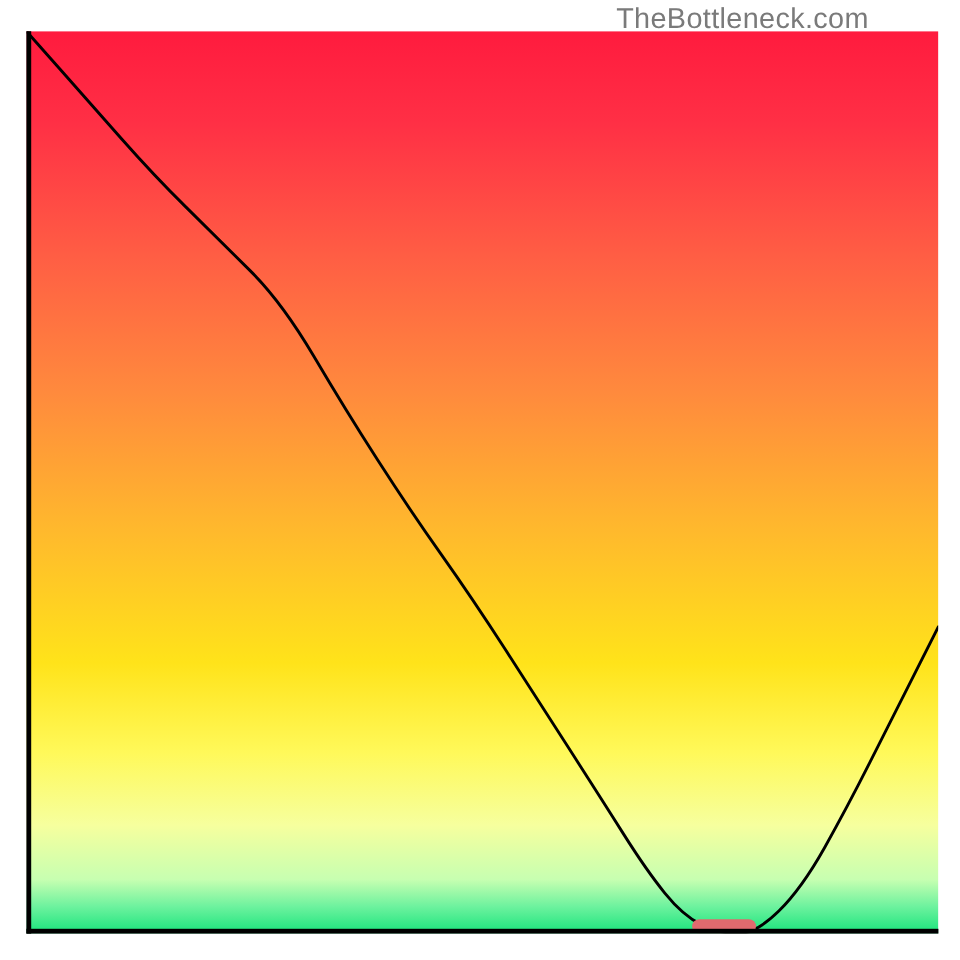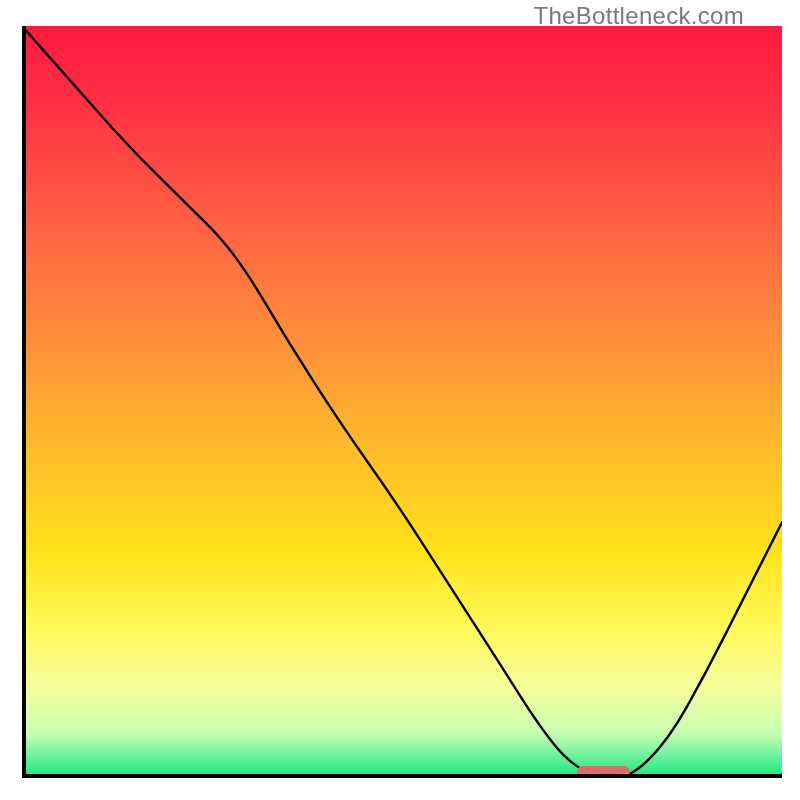--- a/index.html
+++ b/index.html
@@ -8,21 +8,20 @@
     width: 800px;
     height: 800px;
     background: #ffffff;
     font-family: Arial, Helvetica, sans-serif;
     overflow: hidden;
   }
   .frame {
     position: relative;
     width: 732px;
     height: 800px;
-    padding-left: 20px;
   }
   .watermark {
     position: absolute;
     top: 2px;
     right: 8px;
     color: #7a7a7a;
     font-size: 24px;
     font-weight: 500;
     letter-spacing: 0.3px;
     z-index: 10;

